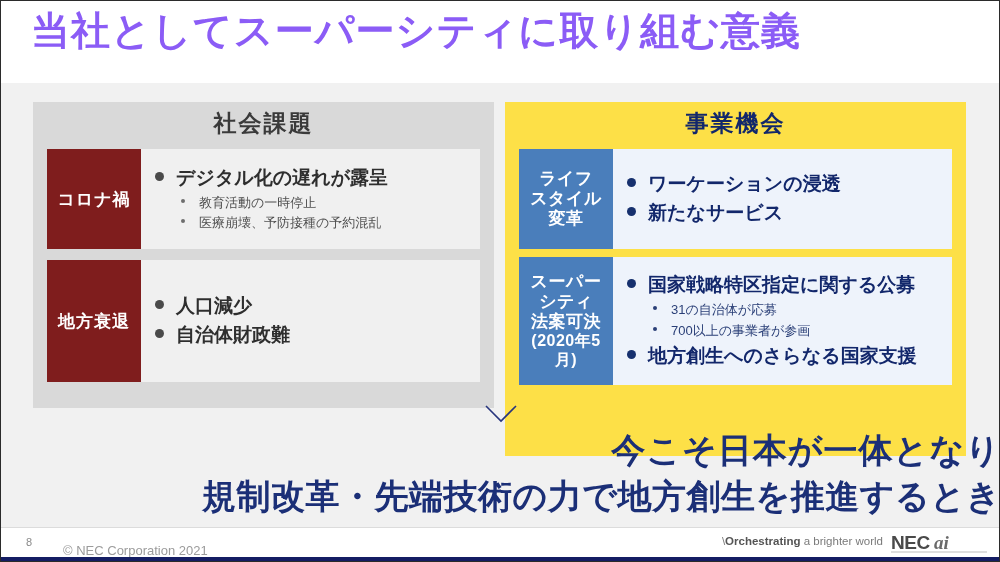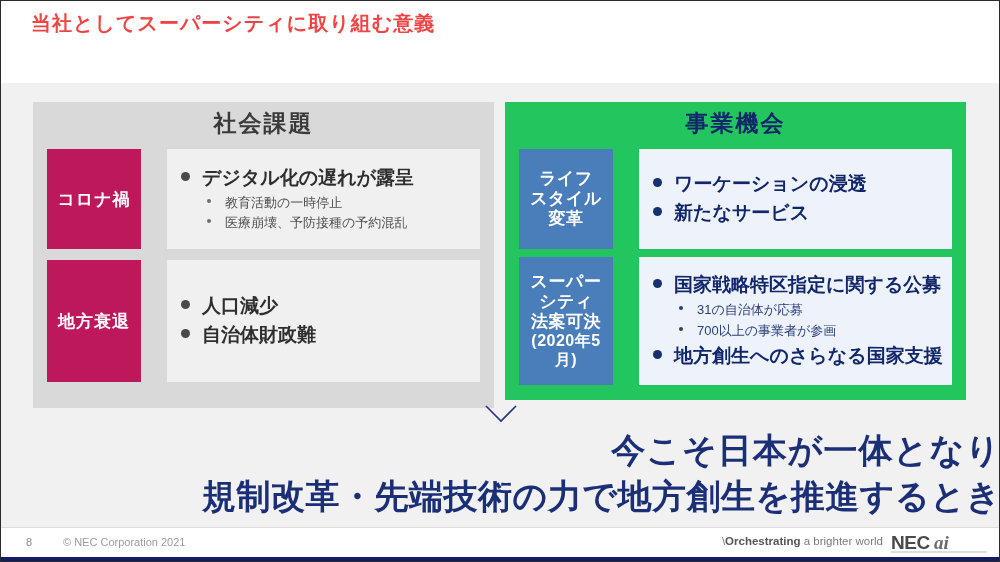--- a/index.html
+++ b/index.html
@@ -21,24 +21,24 @@
   }
   
   .title-bar {
     position: absolute;
     left: 0; top: 0;
     width: 1000px; height: 82px;
     background: #ffffff;
   }
   .title-text {
     position: absolute;
-    left: 30px; top: 9px;
-    font-size: 20px;
-    font-weight: 700;
-    color: #ef4444;
+    left: 30px; top: 3px;
+    font-size: 39px;
+    font-weight: 700;
+    color: #8b5cf6;
     letter-spacing: 1px;
     white-space: nowrap;
   }
   
   .body-area {
     position: absolute;
     left: 0; top: 82px;
     width: 1000px; height: 444px;
     background: #f1f1f1;
   }
@@ -47,22 +47,22 @@
     position: absolute;
     box-sizing: border-box;
   }
   .panel-left {
     left: 32px; top: 19px;
     width: 461px; height: 306px;
     background: #d9d9d9;
   }
   .panel-right {
     left: 504px; top: 19px;
-    width: 461px; height: 298px;
-    background: #22c55e;
+    width: 461px; height: 354px;
+    background: #fde047;
   }
   .panel-header {
     position: absolute;
     left: 0; top: 0;
     width: 100%;
     height: 42px;
     line-height: 42px;
     text-align: center;
     font-size: 23px;
     font-weight: 700;
@@ -88,33 +88,32 @@
     width: 94px;
     display: flex;
     align-items: center;
     justify-content: center;
     text-align: center;
     color: #ffffff;
     font-weight: 700;
     box-sizing: border-box;
     padding: 2px;
   }
-  .panel-left  .row-label { background: #be185d; font-size: 17px; letter-spacing: 1px; }
+  .panel-left  .row-label { background: #7f1d1d; font-size: 17px; letter-spacing: 1px; }
   .panel-right .row-label { background: #4a7ebb; font-size: 17px; line-height: 1.18; letter-spacing: 0.5px; }
   .row-label .sub-note { font-size: 16px; font-weight: 700; display: block; }
 
   .row-content {
     flex: 1 1 auto;
     background: #f0f0f0;
     box-sizing: border-box;
     padding: 8px 2px 8px 14px;
     display: flex;
     flex-direction: column;
     justify-content: center;
-    margin-left: 26px;
   }
   .panel-right .row-content { background: #eef3fb; }
 
   
   .bullet-main {
     display: flex;
     align-items: baseline;
     font-size: 19px;
     font-weight: 700;
     line-height: 1.42;
@@ -183,22 +182,22 @@
     border-top: 1px solid #dcdcdc;
   }
   .footer-page {
     position: absolute;
     left: 25px; top: 8px;
     font-size: 11px;
     color: #8a8a8a;
   }
   .footer-copy {
     position: absolute;
-    left: 62px; top: 8px;
-    font-size: 11px;
+    left: 62px; top: 15px;
+    font-size: 13px;
     color: #9b9b9b;
   }
   .footer-tagline {
     position: absolute;
     right: 118px; top: 7px;
     font-size: 11.5px;
     color: #7a7a7a;
     white-space: nowrap;
   }
   .footer-tagline b { color: #555; font-weight: 700; }

